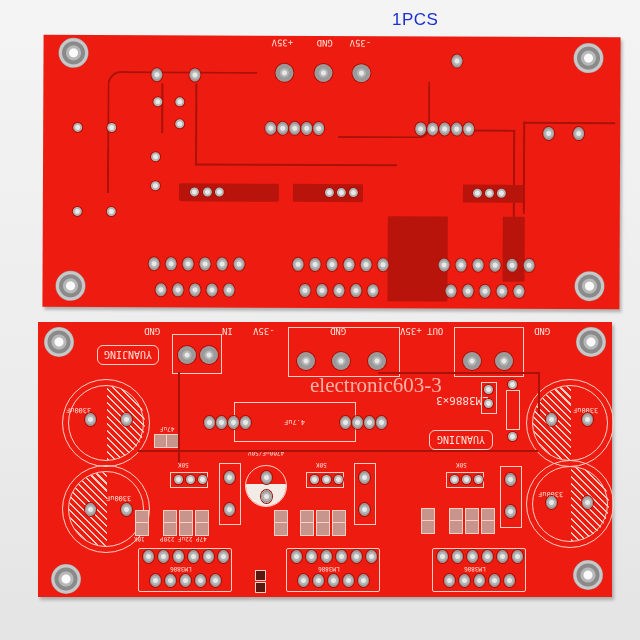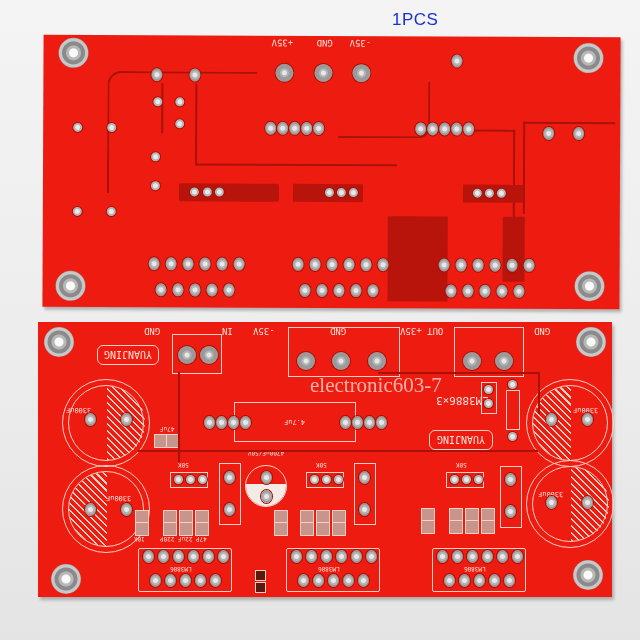--- a/index.html
+++ b/index.html
@@ -156,21 +156,21 @@
   <div class="pad big" style="left:294px;top:30px;"></div>
   <div class="pad big" style="left:330px;top:30px;"></div>
 
   <div class="box" style="left:416px;top:5px;width:68px;height:48px;"></div>
   <div class="pad big" style="left:425px;top:30px;"></div>
   <div class="pad big" style="left:457px;top:30px;"></div>
 
   <div class="logo" style="left:59px;top:23px;width:60px;height:18px;">YUANJING</div>
   <div class="logo" style="left:391px;top:108px;width:62px;height:18px;">YUANJING</div>
 
-  <span class="watermark" style="position:absolute;left:272px;top:51px;">electronic603-7</span>
+  <span class="watermark" style="position:absolute;left:272px;top:51px;">electronic603-3</span>
   <span class="silk" style="left:398px;top:72px;font-size:11px;">LM3886×3</span>
 
   <div class="cap" style="left:24px;top:57px;">
       <div class="hatch" style="left:44px;border-radius:0 44px 44px 0;"></div>
     </div>
   <div class="cap" style="left:24px;top:143px;">
       <div class="hatch" style="left:6px;border-radius:44px 0 0 44px;"></div>
     </div>
   <div class="cap" style="left:488px;top:57px;">
       <div class="hatch" style="left:6px;border-radius:44px 0 0 44px;"></div>

